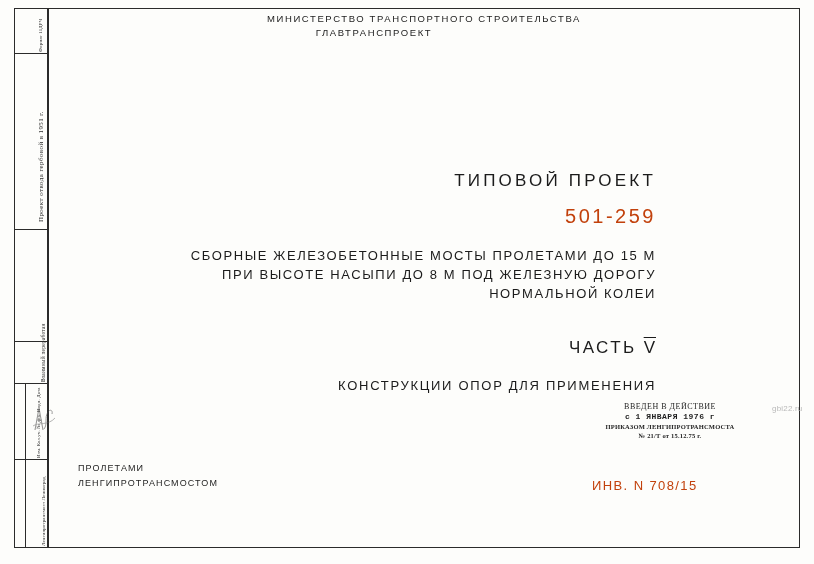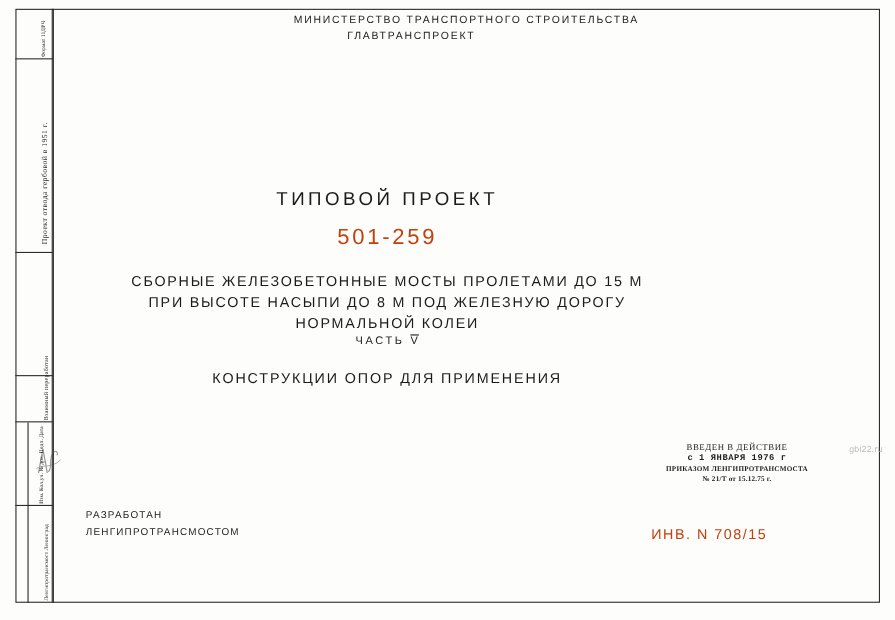--- a/index.html
+++ b/index.html
@@ -105,21 +105,21 @@
   .header-line.second {
     margin-left: -100px;
   }
 
   
   .title-block {
     position: absolute;
     left: 48px;
     top: 170px;
     width: 608px;
-    text-align: center;
+    text-align: right;
   }
   .t-typovoy {
     font-size: 17px;
     letter-spacing: 3.2px;
     color: #1b1b1b;
     line-height: 22px;
   }
   .t-code {
     font-size: 20px;
     letter-spacing: 2.5px;
@@ -128,22 +128,22 @@
     color: #c2410c;
   }
   .t-desc {
     margin-top: 18px;
     font-size: 13px;
     letter-spacing: 1.6px;
     line-height: 19px;
     color: #1b1b1b;
   }
   .t-part {
-    margin-top: 2px;
-    font-size: 10px;
+    margin-top: 35px;
+    font-size: 17px;
     letter-spacing: 2.4px;
     color: #1b1b1b;
   }
   .t-part .roman {
     text-decoration: overline;
     letter-spacing: 1px;
   }
   .t-sub {
     margin-top: 18px;
     font-size: 13px;
@@ -270,21 +270,21 @@
   </div>
 
   <div class="intro-block">
     <div class="intro-l1">ВВЕДЕН В ДЕЙСТВИЕ</div>
     <div class="intro-l2">с 1 ЯНВАРЯ 1976 г</div>
     <div class="intro-l3">ПРИКАЗОМ ЛЕНГИПРОТРАНСМОСТА</div>
     <div class="intro-l4">№ 21/Т от 15.12.75 г.</div>
   </div>
 
   <div class="dev-block">
-    <div>РАЗРАБОТАН</div>
+    <div>ПРОЛЕТАМИ</div>
     <div>ЛЕНГИПРОТРАНСМОСТОМ</div>
   </div>
 
   <div class="inv-block">ИНВ. N 708/15</div>
 
   <div class="watermark">gbi22.ru</div>
 
 </div>
 
 </body></html>

